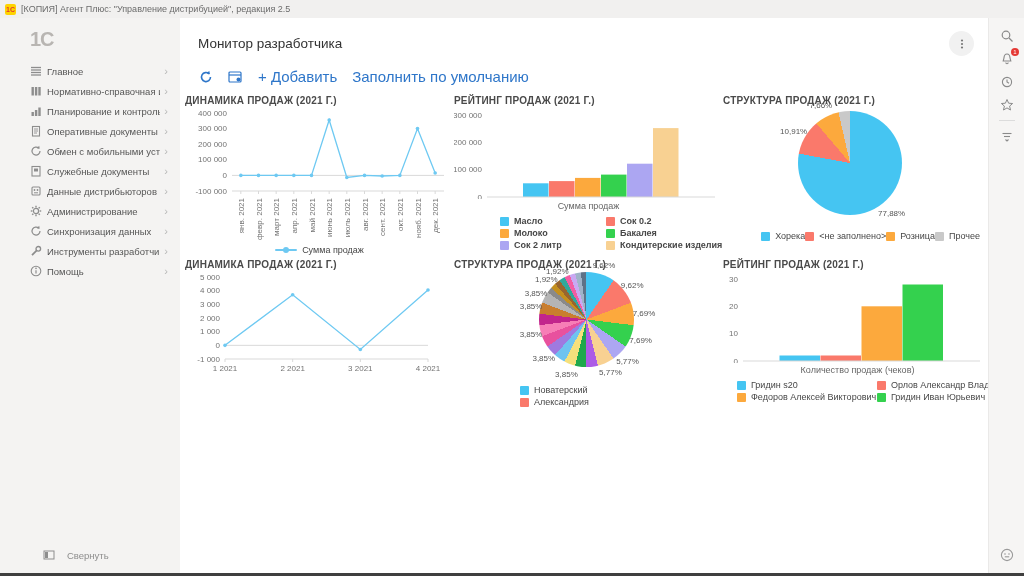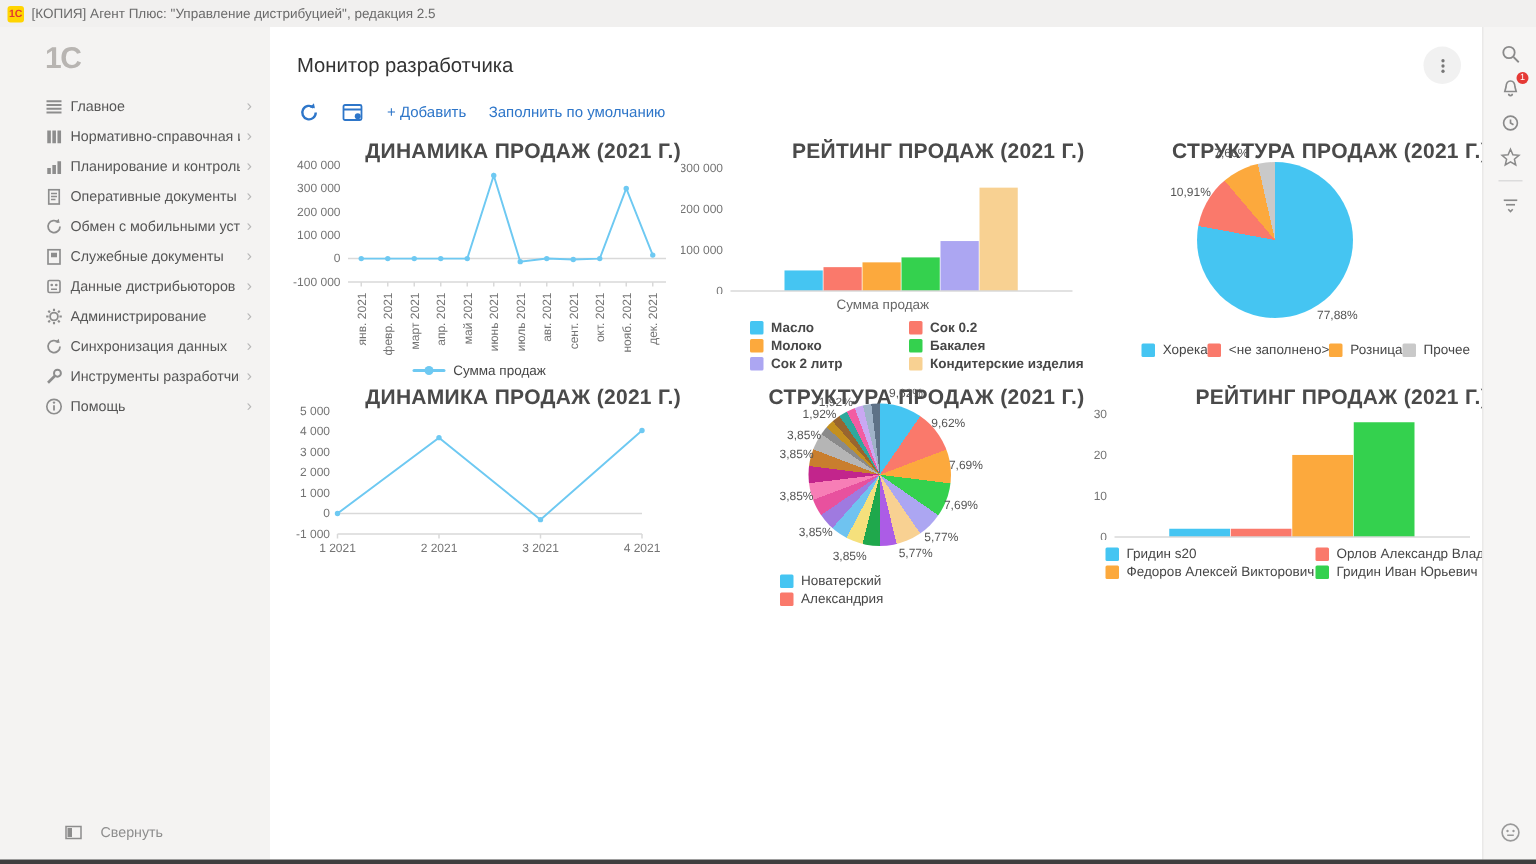--- a/index.html
+++ b/index.html
@@ -33,27 +33,27 @@
   .assistant { position:absolute; bottom:10px; left:0; width:36px; display:flex; justify-content:center;
     color:#9a9a9a; cursor:pointer; }
   
   .main { position:fixed; left:180px; top:18px; right:36px; bottom:3px; background:#fff; }
   .main-header { display:flex; align-items:center; padding:13px 14px 0 18px; }
   .page-title { flex:1; font-size:13.5px; color:#333; }
   .kebab-btn { width:25px; height:25px; border-radius:50%; background:#f1f1f1; display:flex;
     align-items:center; justify-content:center; cursor:pointer; }
   .toolbar { display:flex; align-items:center; gap:15px; padding:12px 0 0 19px; }
   .tb-ico { display:flex; align-items:center; cursor:pointer; }
-  .tb-link { color:#2e76c9; font-size:10px; cursor:pointer; text-decoration:none; white-space:nowrap; }
+  .tb-link { color:#2e76c9; font-size:15px; cursor:pointer; text-decoration:none; white-space:nowrap; }
   
   .charts { display:grid; grid-template-columns:269px 269px 269px; padding:6px 0 0 5px; }
   .panel { position:relative; }
   .charts .panel:nth-child(-n+3) { height:164px; }
   .charts .panel:nth-child(n+4)  { height:178px; }
-  .chart-title { height:16px; text-align:right; font-size:14px; font-weight:bold; color:#4a4a4a;
+  .chart-title { height:16px; text-align:left; font-size:10px; font-weight:bold; color:#4a4a4a;
     padding-top:4px; letter-spacing:.2px; white-space:nowrap; }
   .plot { position:relative; width:100%; overflow:visible; }
   .charts .panel:nth-child(1) .plot { height:134px; }
   .charts .panel:nth-child(2) .plot { height:92px; }
   .charts .panel:nth-child(3) .plot { height:120px; }
   .charts .panel:nth-child(4) .plot { height:104px; }
   .charts .panel:nth-child(5) .plot { height:110px; }
   .charts .panel:nth-child(6) .plot { height:92px; }
   svg text.tick, svg text.xlab { font-size:8px; fill:#737373; font-family:"Liberation Sans",sans-serif; }
   svg line.axis { stroke:#d9d9d9; stroke-width:1; }
@@ -452,20 +452,21 @@
             <text class="tick" x="15" y="92.5" text-anchor="end">0</text>
             <text class="tick" x="15" y="65.16666666666666" text-anchor="end">10</text>
             <text class="tick" x="15" y="37.83333333333333" text-anchor="end">20</text>
             <text class="tick" x="15" y="10.5" text-anchor="end">30</text>
             <rect x="56.5" y="84.5" width="40.5" height="5.5" fill="#45C5F2"></rect>
             <rect x="97.5" y="84.5" width="40.5" height="5.5" fill="#FA796B"></rect>
             <rect x="138.5" y="35.3" width="40.5" height="54.7" fill="#FCA93D"></rect>
             <rect x="179.5" y="13.5" width="40.5" height="76.5" fill="#34D14E"></rect>
             <line class="axis" x1="20" x2="257" y1="90" y2="90"></line>
           </svg></div>
+      <div class="bar-xlabel">Количество продаж (чеков)</div>
       <div class="legend">
           <div class="lg-item">
             <span class="lg-swatch" style="background: rgb(69, 197, 242);"></span>
             <span class="lg-text">Гридин s20</span>
           </div>
           <div class="lg-item">
             <span class="lg-swatch" style="background: rgb(250, 121, 107);"></span>
             <span class="lg-text">Орлов Александр Владимирович</span>
           </div>
           <div class="lg-item">

